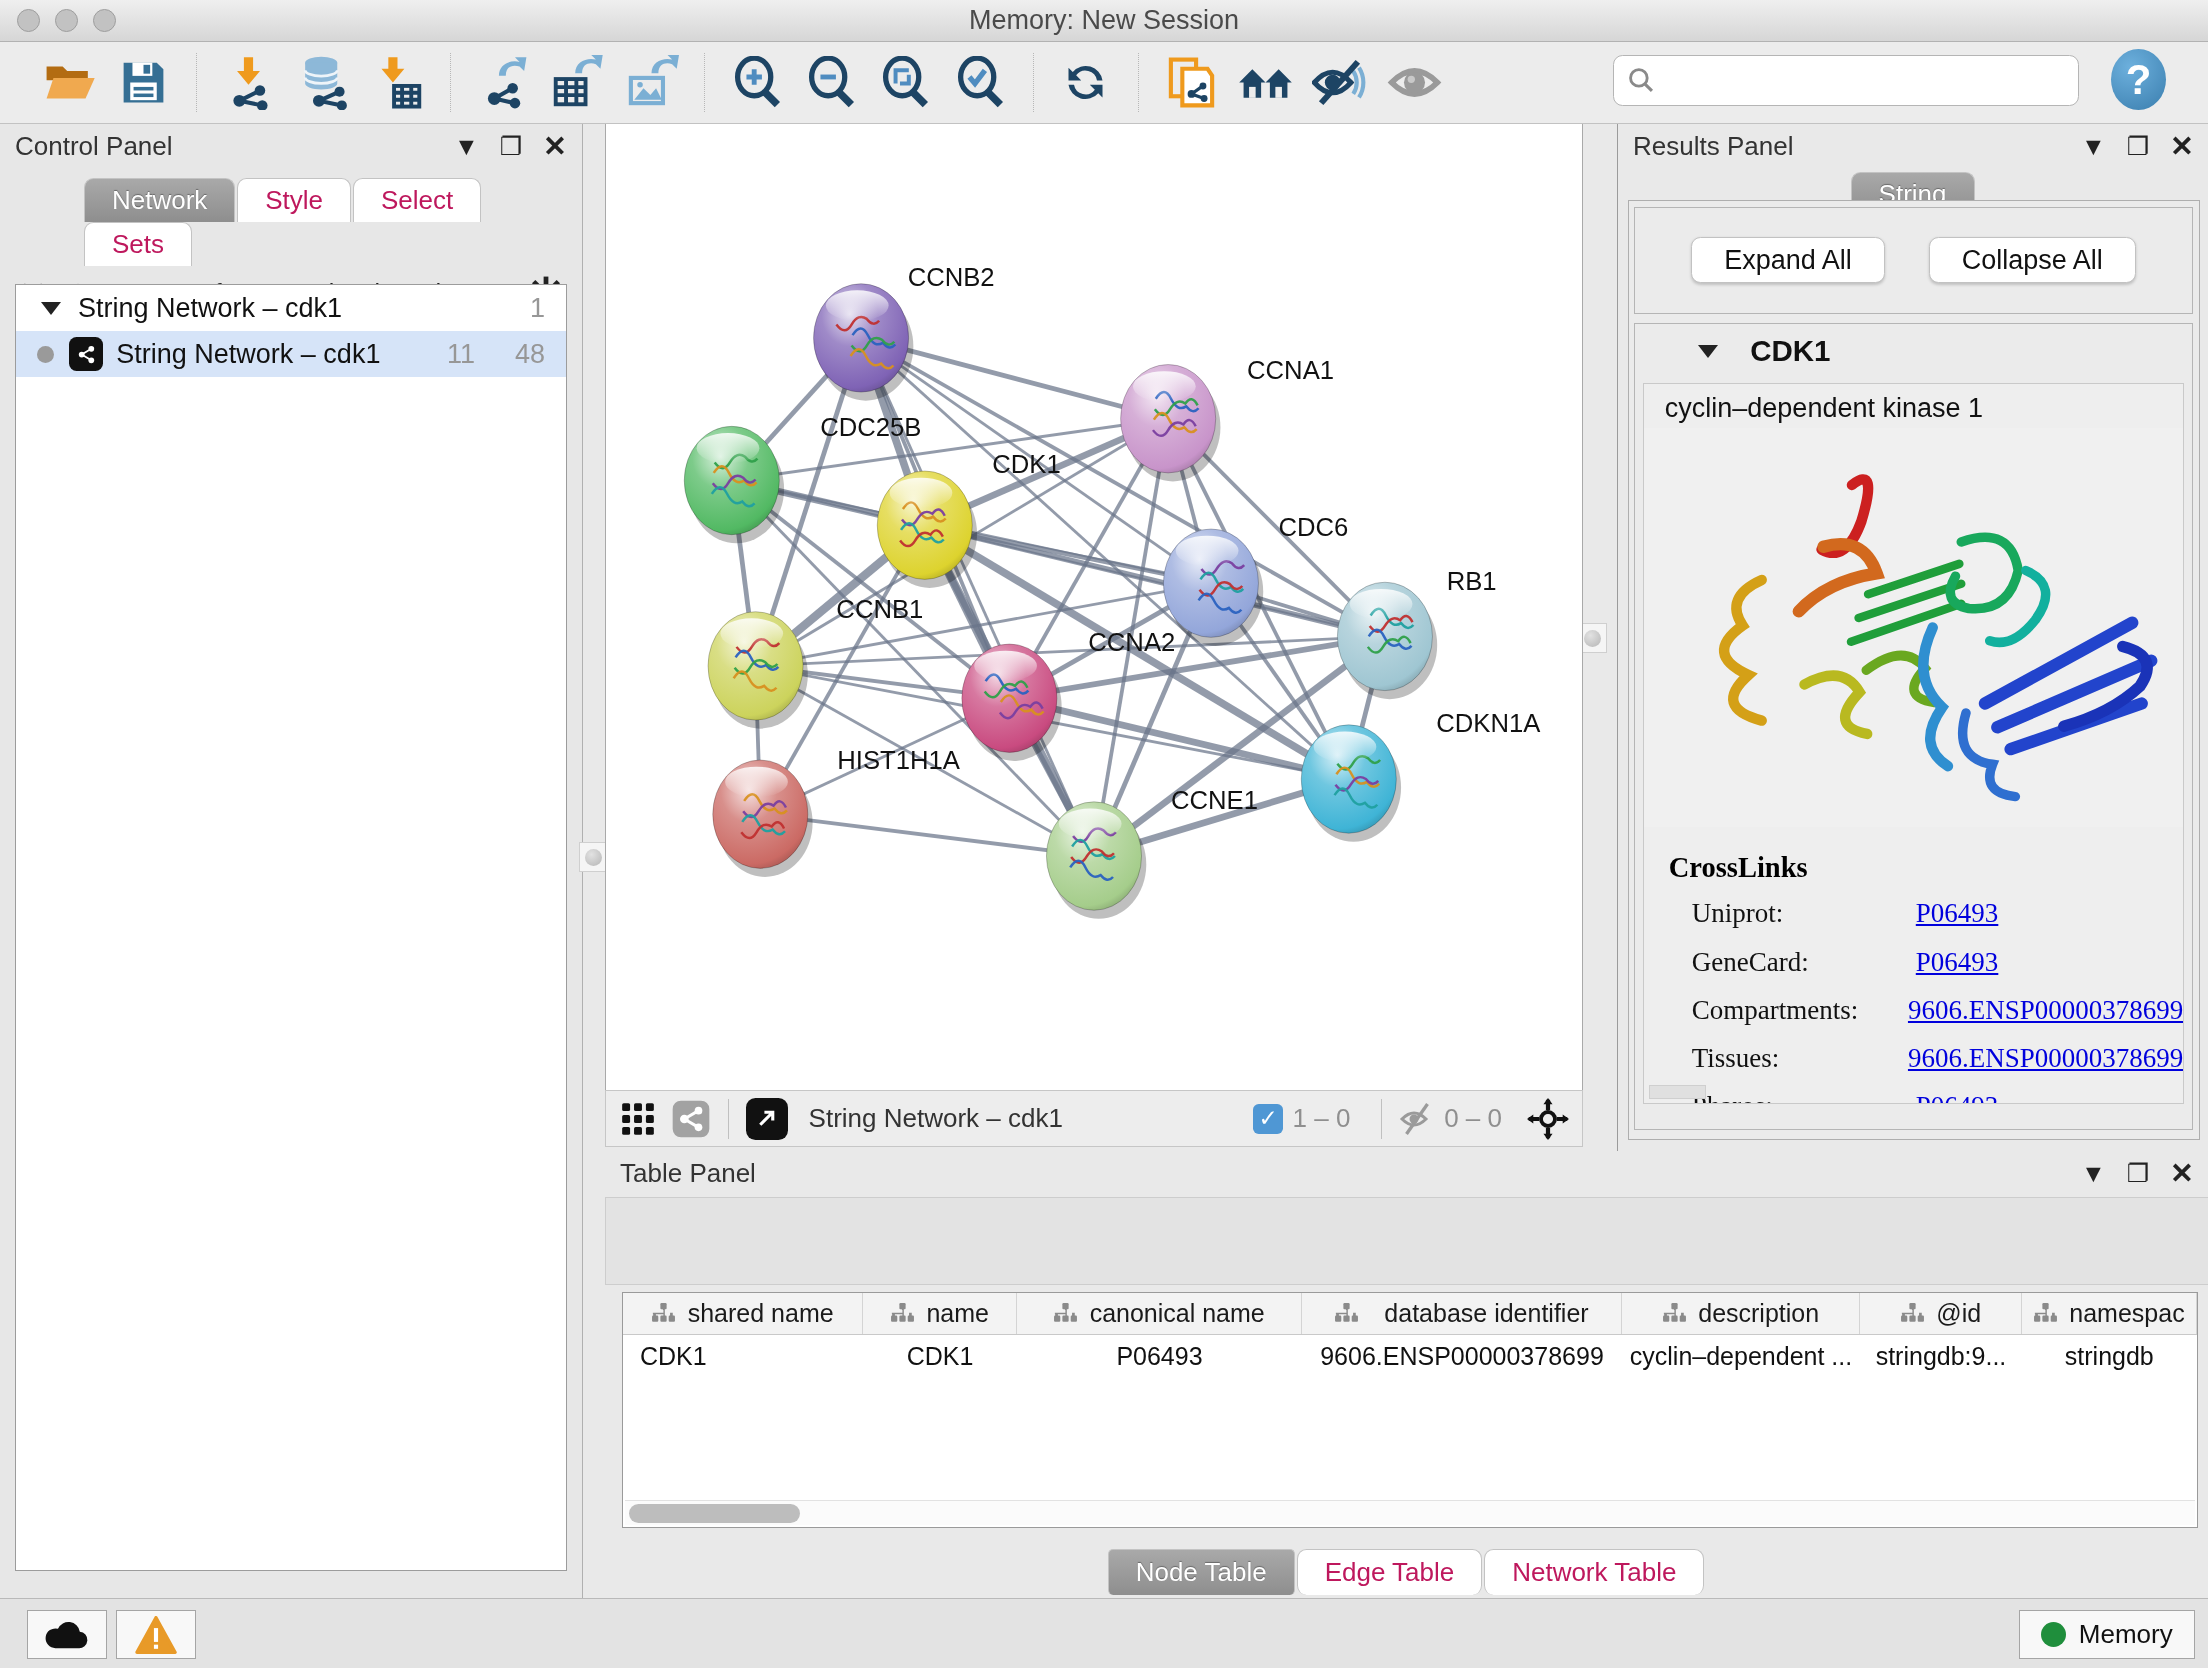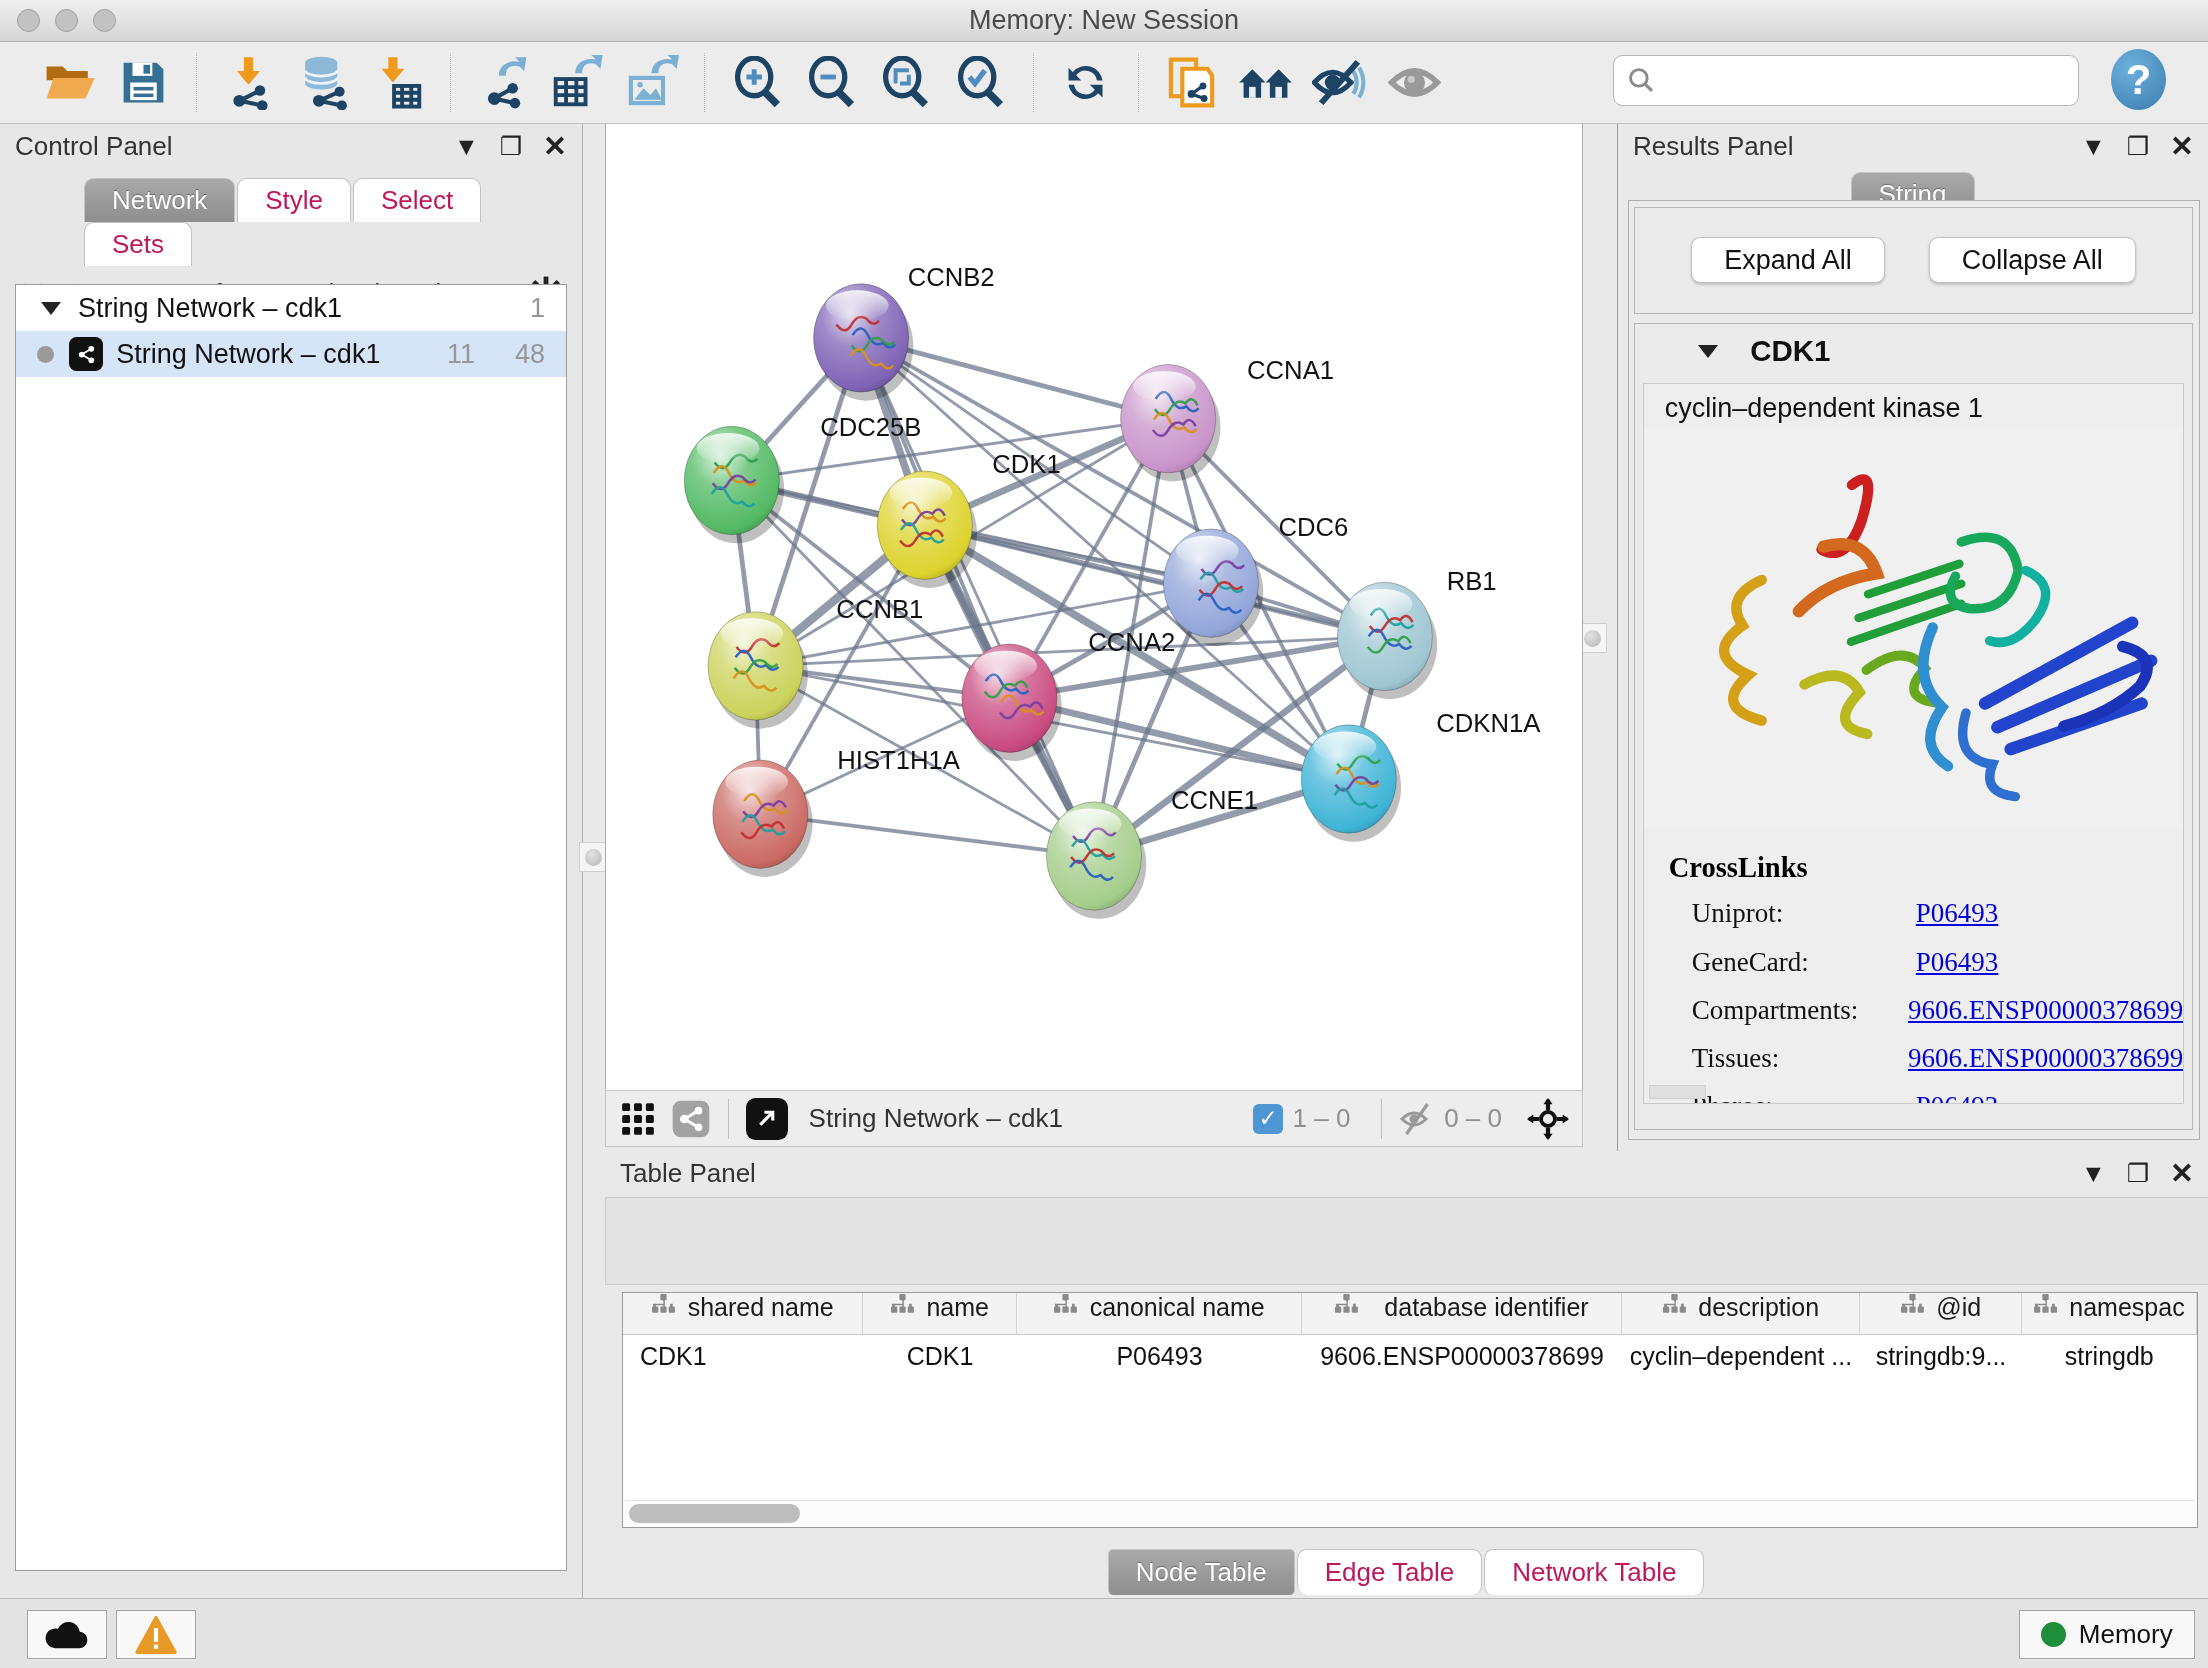--- a/index.html
+++ b/index.html
@@ -89,21 +89,21 @@
   .cl-value a { color:#0000dd; }
   .mini-scroll { position:absolute; left:5.7px; bottom:3.8px; width:57px; height:13.3px; background:#e0e0e0; border:1px solid #cfcfcf; }
 
   
   .table-panel { left:605px; top:1151px; width:1604px; height:447px; background:#e9e9e9; }
   .tp-toolbar { margin-top:1.9px; height:88px; background:#e3e3e3; border:1px solid #cdcdcd;
     display:flex; align-items:center; gap:40px; padding-left:40px;flex-direction:column; }
   .fx { font-family:"Liberation Serif",serif; font-style:italic; font-size:42px; color:#9a9a9a; }
   .datatable { position:absolute; left:17px; right:11.4px; top:141px; height:236px; background:#fff; border:1.9px solid #9a9a9a; }
   .thead { display:flex; height:42px; background:#f3f3f3; border-bottom:1px solid #c9c9c9; }
-  .th { display:flex; align-items:flex-start; justify-content:center; gap:11.4px; font-size:25px; color:#1a1a1a; border-right:1px solid #d4d4d4; overflow:hidden; white-space:nowrap; }
+  .th { display:flex; align-items:center; justify-content:center; gap:11.4px; font-size:25px; color:#1a1a1a; border-right:1px solid #d4d4d4; overflow:hidden; white-space:nowrap; }
   .trow { display:flex; height:42px; }
   .td { font-size:25px; color:#111; display:flex; align-items:center; justify-content:center; overflow:hidden; white-space:nowrap; }
   .td:first-child { justify-content:flex-start; padding-left:17px; }
   .hscroll { position:absolute; left:1.9px; right:1.9px; bottom:1.9px; height:25px; background:#fbfbfb; border-top:1px solid #e2e2e2; }
   .hthumb { position:absolute; left:3.8px; top:2.9px; width:171px; height:19px; border-radius:9.5px; background:#bdbdbd; }
   .tp-tabs { position:absolute; left:0; right:0; top:398px; display:flex; justify-content:center; }
   .tp-tabs .tab { border-radius:9.5px; height:46px; }
   .tp-tabs .tab.sel { border-radius:5px; }
 
   

